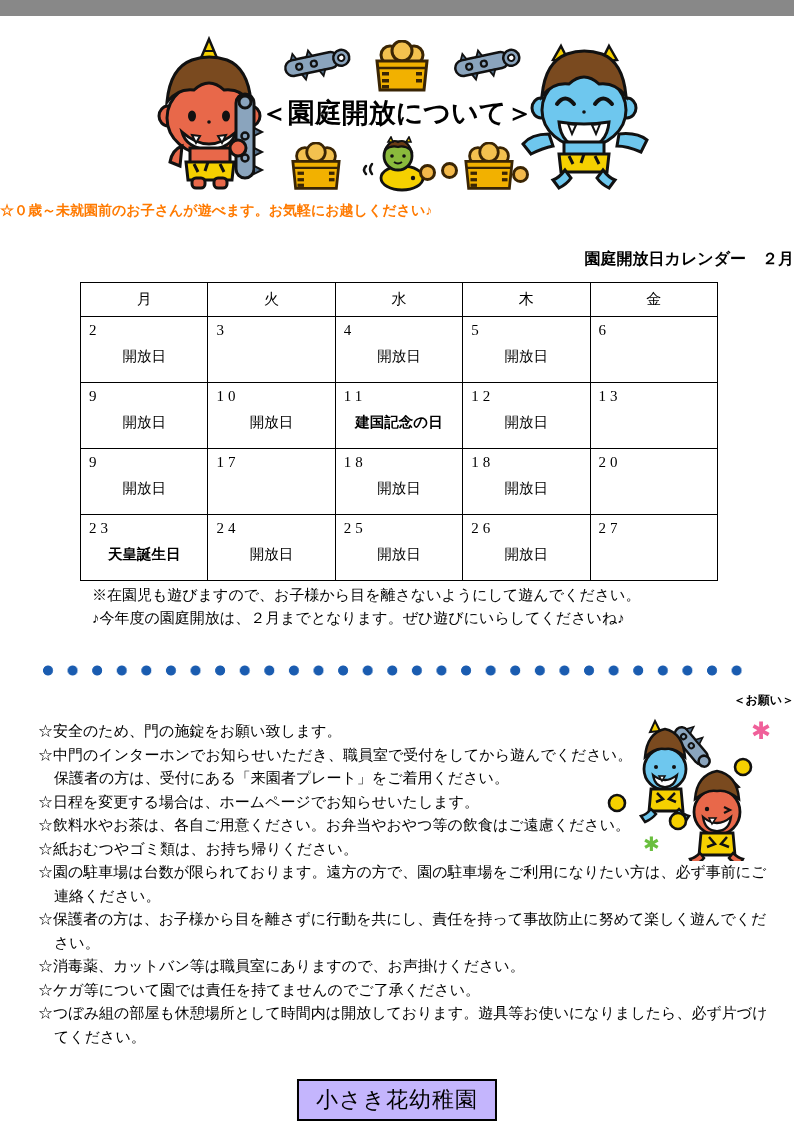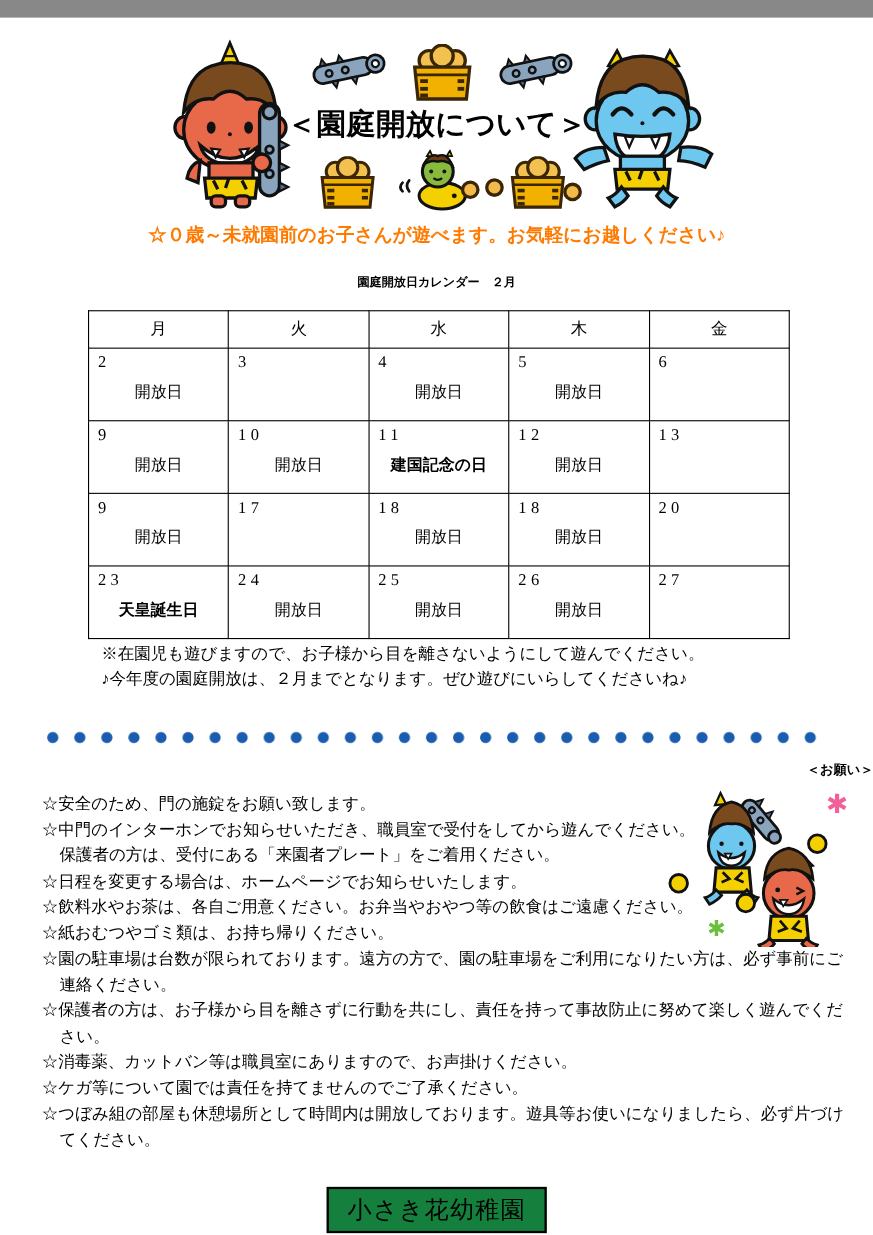--- a/index.html
+++ b/index.html
@@ -15,26 +15,26 @@
     left:0; right:0; top:79px; text-align:center;
     font-size:27px; font-weight:bold; letter-spacing:0px; z-index:3;
   }
   .tilt { transform:rotate(-12deg); }
   .bean {
     width:17px; height:17px; border-radius:50%;
     background:#f3b94a; border:3px solid #3a2504;
   }
   
   .intro-line {
-    left:0; right:0; top:186px; text-align:center;
-    font-size:17px; font-weight:bold; color:#ff7a00;
+    left:0; right:0; top:186px; 
+    font-size:14px; font-weight:bold; color:#ff7a00;
   }
   .cal-title {
-    left:0; right:0; top:233px; text-align:center;
-    font-size:11px; font-weight:bold;
+    left:0; right:0; top:233px; text-align:right;
+    font-size:16px; font-weight:bold;
   }
   table.calendar {
     position:absolute; left:80px; top:266px; width:638px;
     border-collapse:collapse; table-layout:fixed;
   }
   table.calendar th, table.calendar td { border:1.6px solid #000; }
   table.calendar th { height:34px; font-size:15px; font-weight:normal; text-align:center; }
   table.calendar td { height:66px; position:relative; vertical-align:top; }
   table.calendar td .num {
     position:absolute; top:5px; left:8px;
@@ -54,21 +54,21 @@
     background-size:24.6px 13px; background-repeat:repeat-x;
   }
   
   .req-heading { left:0; right:0; top:676px; text-align:right; font-size:12px; font-weight:bold; }
   .req-list { left:38px; top:704px; width:742px; font-size:15px; line-height:23.5px; z-index:2; }
   .req-line.indent { padding-left:16px; }
   
   .footer-box {
     left:50%; top:1063px; transform:translateX(-50%);
     border:2px solid #000; padding:4px 17px;
-    font-size:22px; letter-spacing:1px; white-space:nowrap; background:#15803d; z-index:4;
+    font-size:22px; letter-spacing:1px; white-space:nowrap; background:#c4b5fd; z-index:4;
   }
   .chibi-wrap { left:603px; top:693px; z-index:0; }
   svg { display:block; }
 </style>
 </head>
 <body>
 
 <div class="page">
 
   <svg class="abs" style="left:152px;top:20px" width="116" height="154" viewBox="0 0 116 154">

